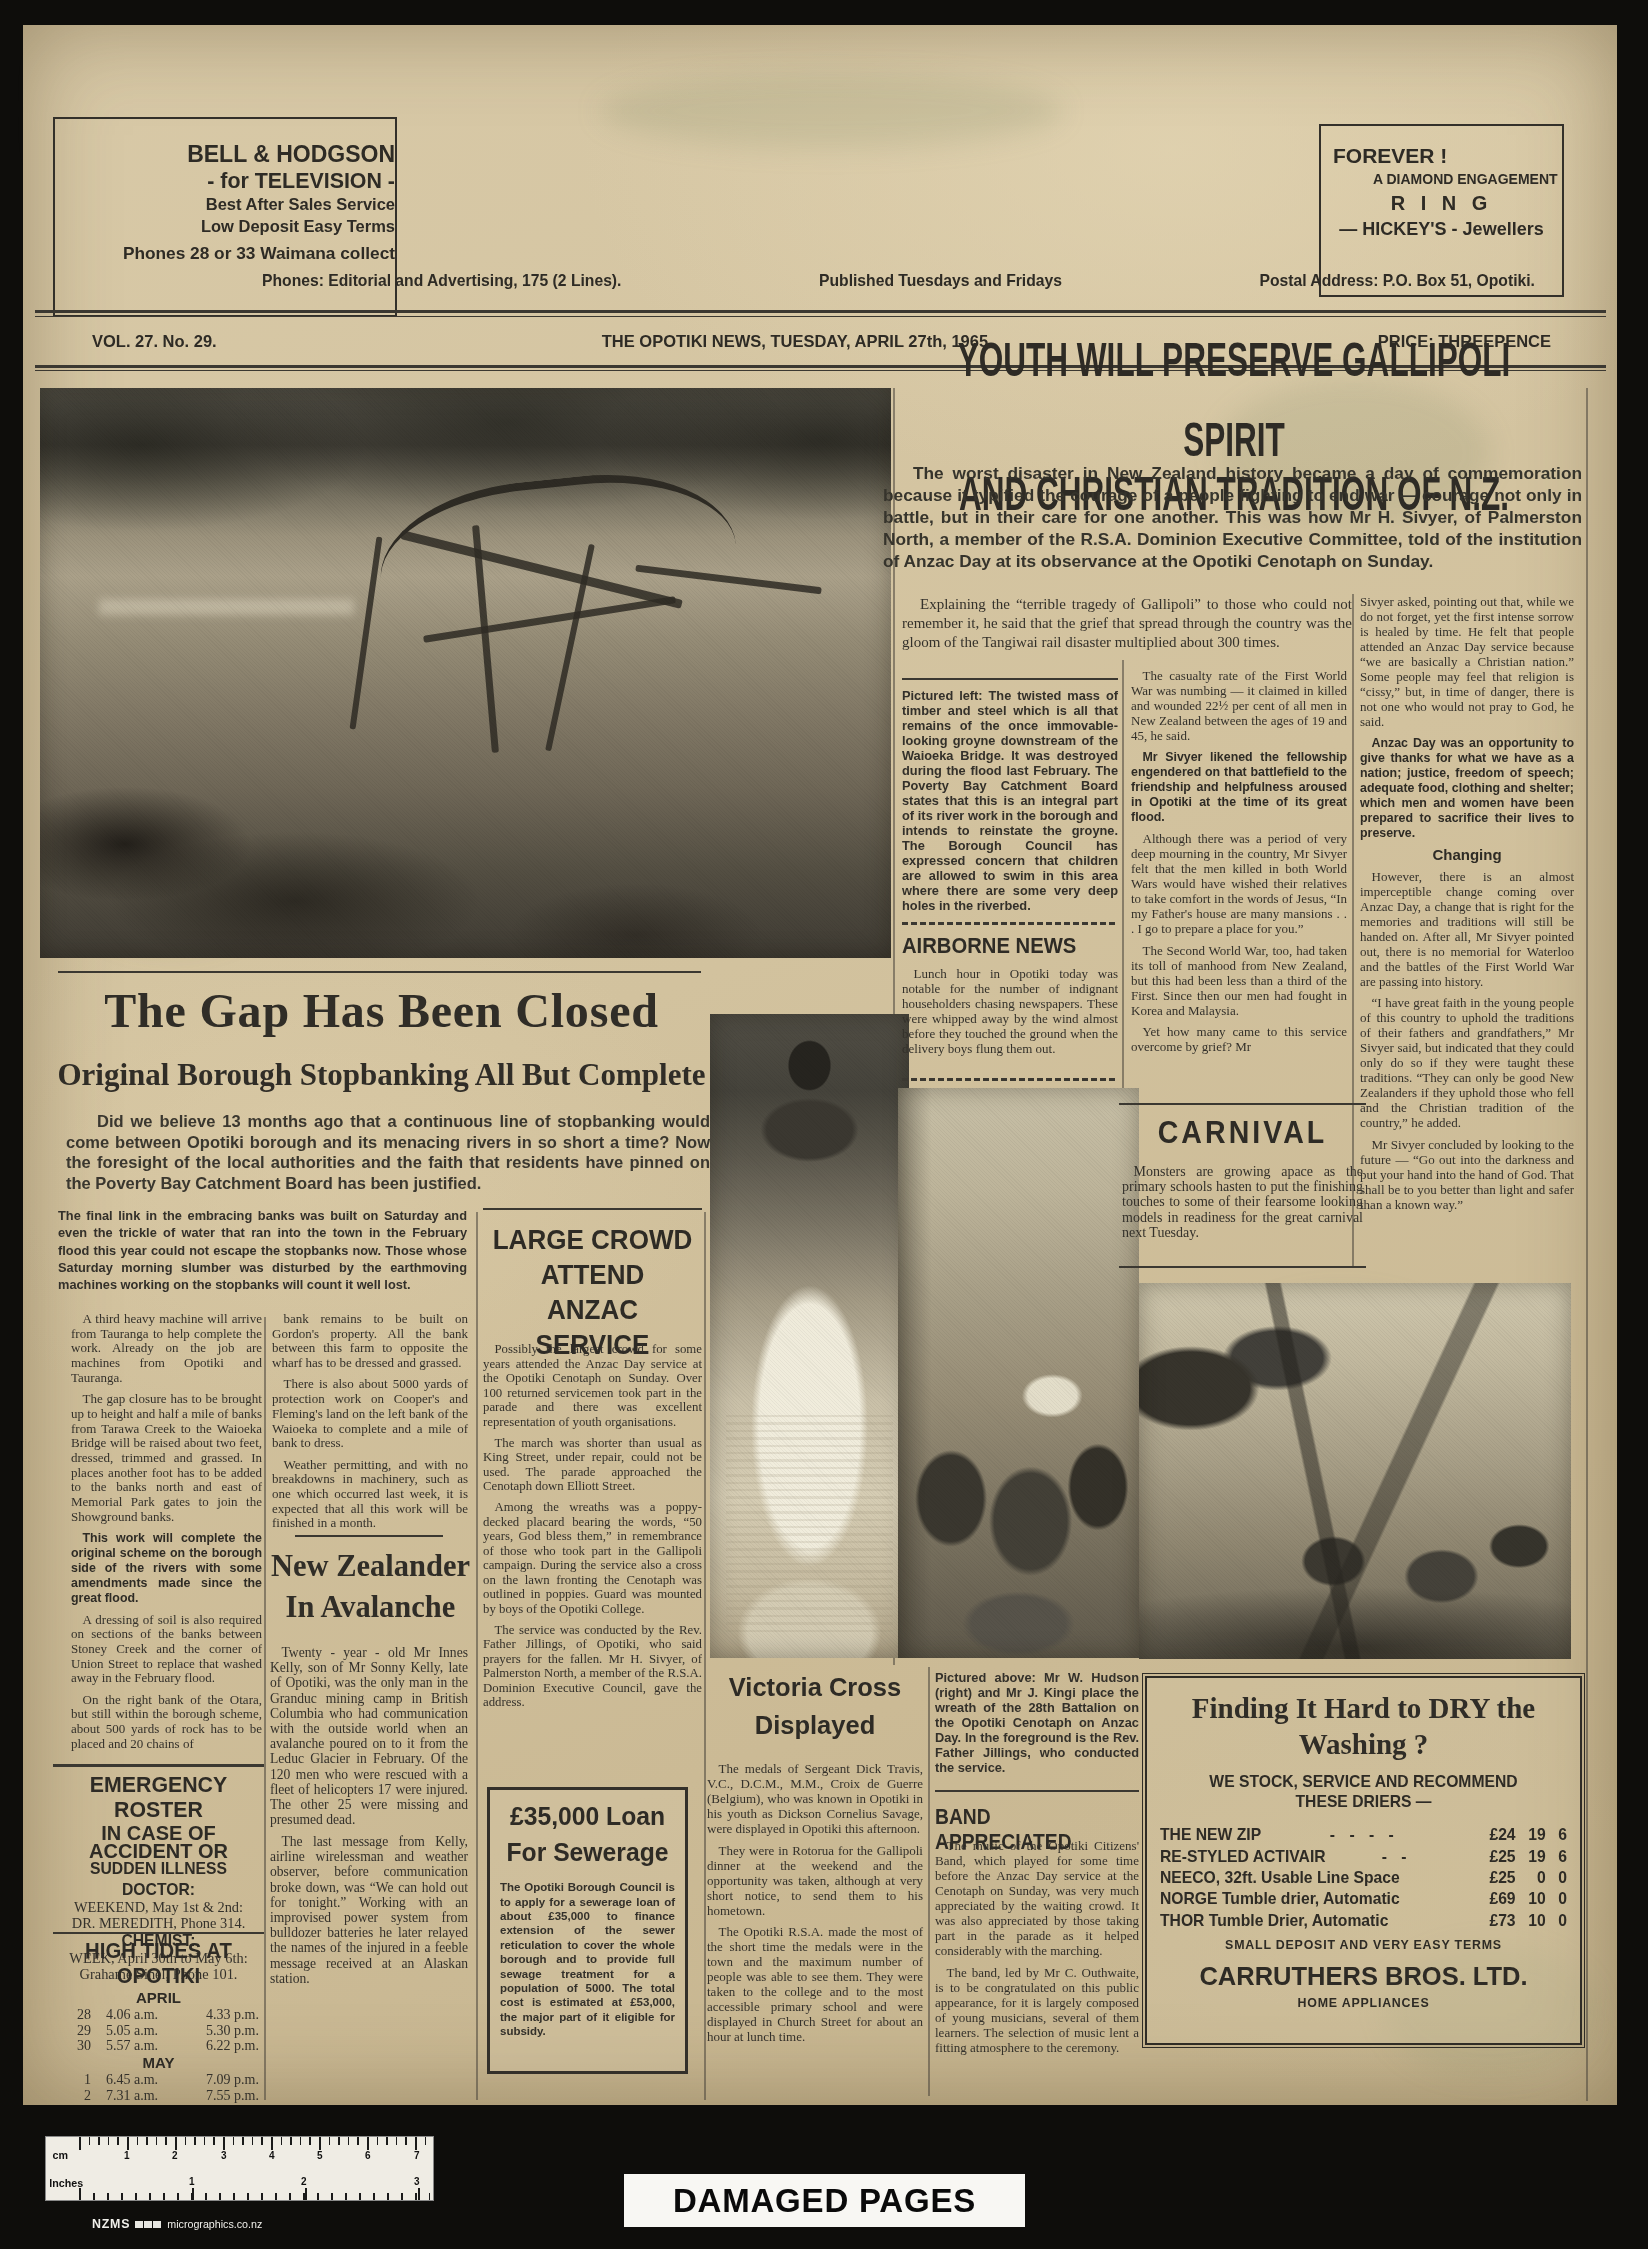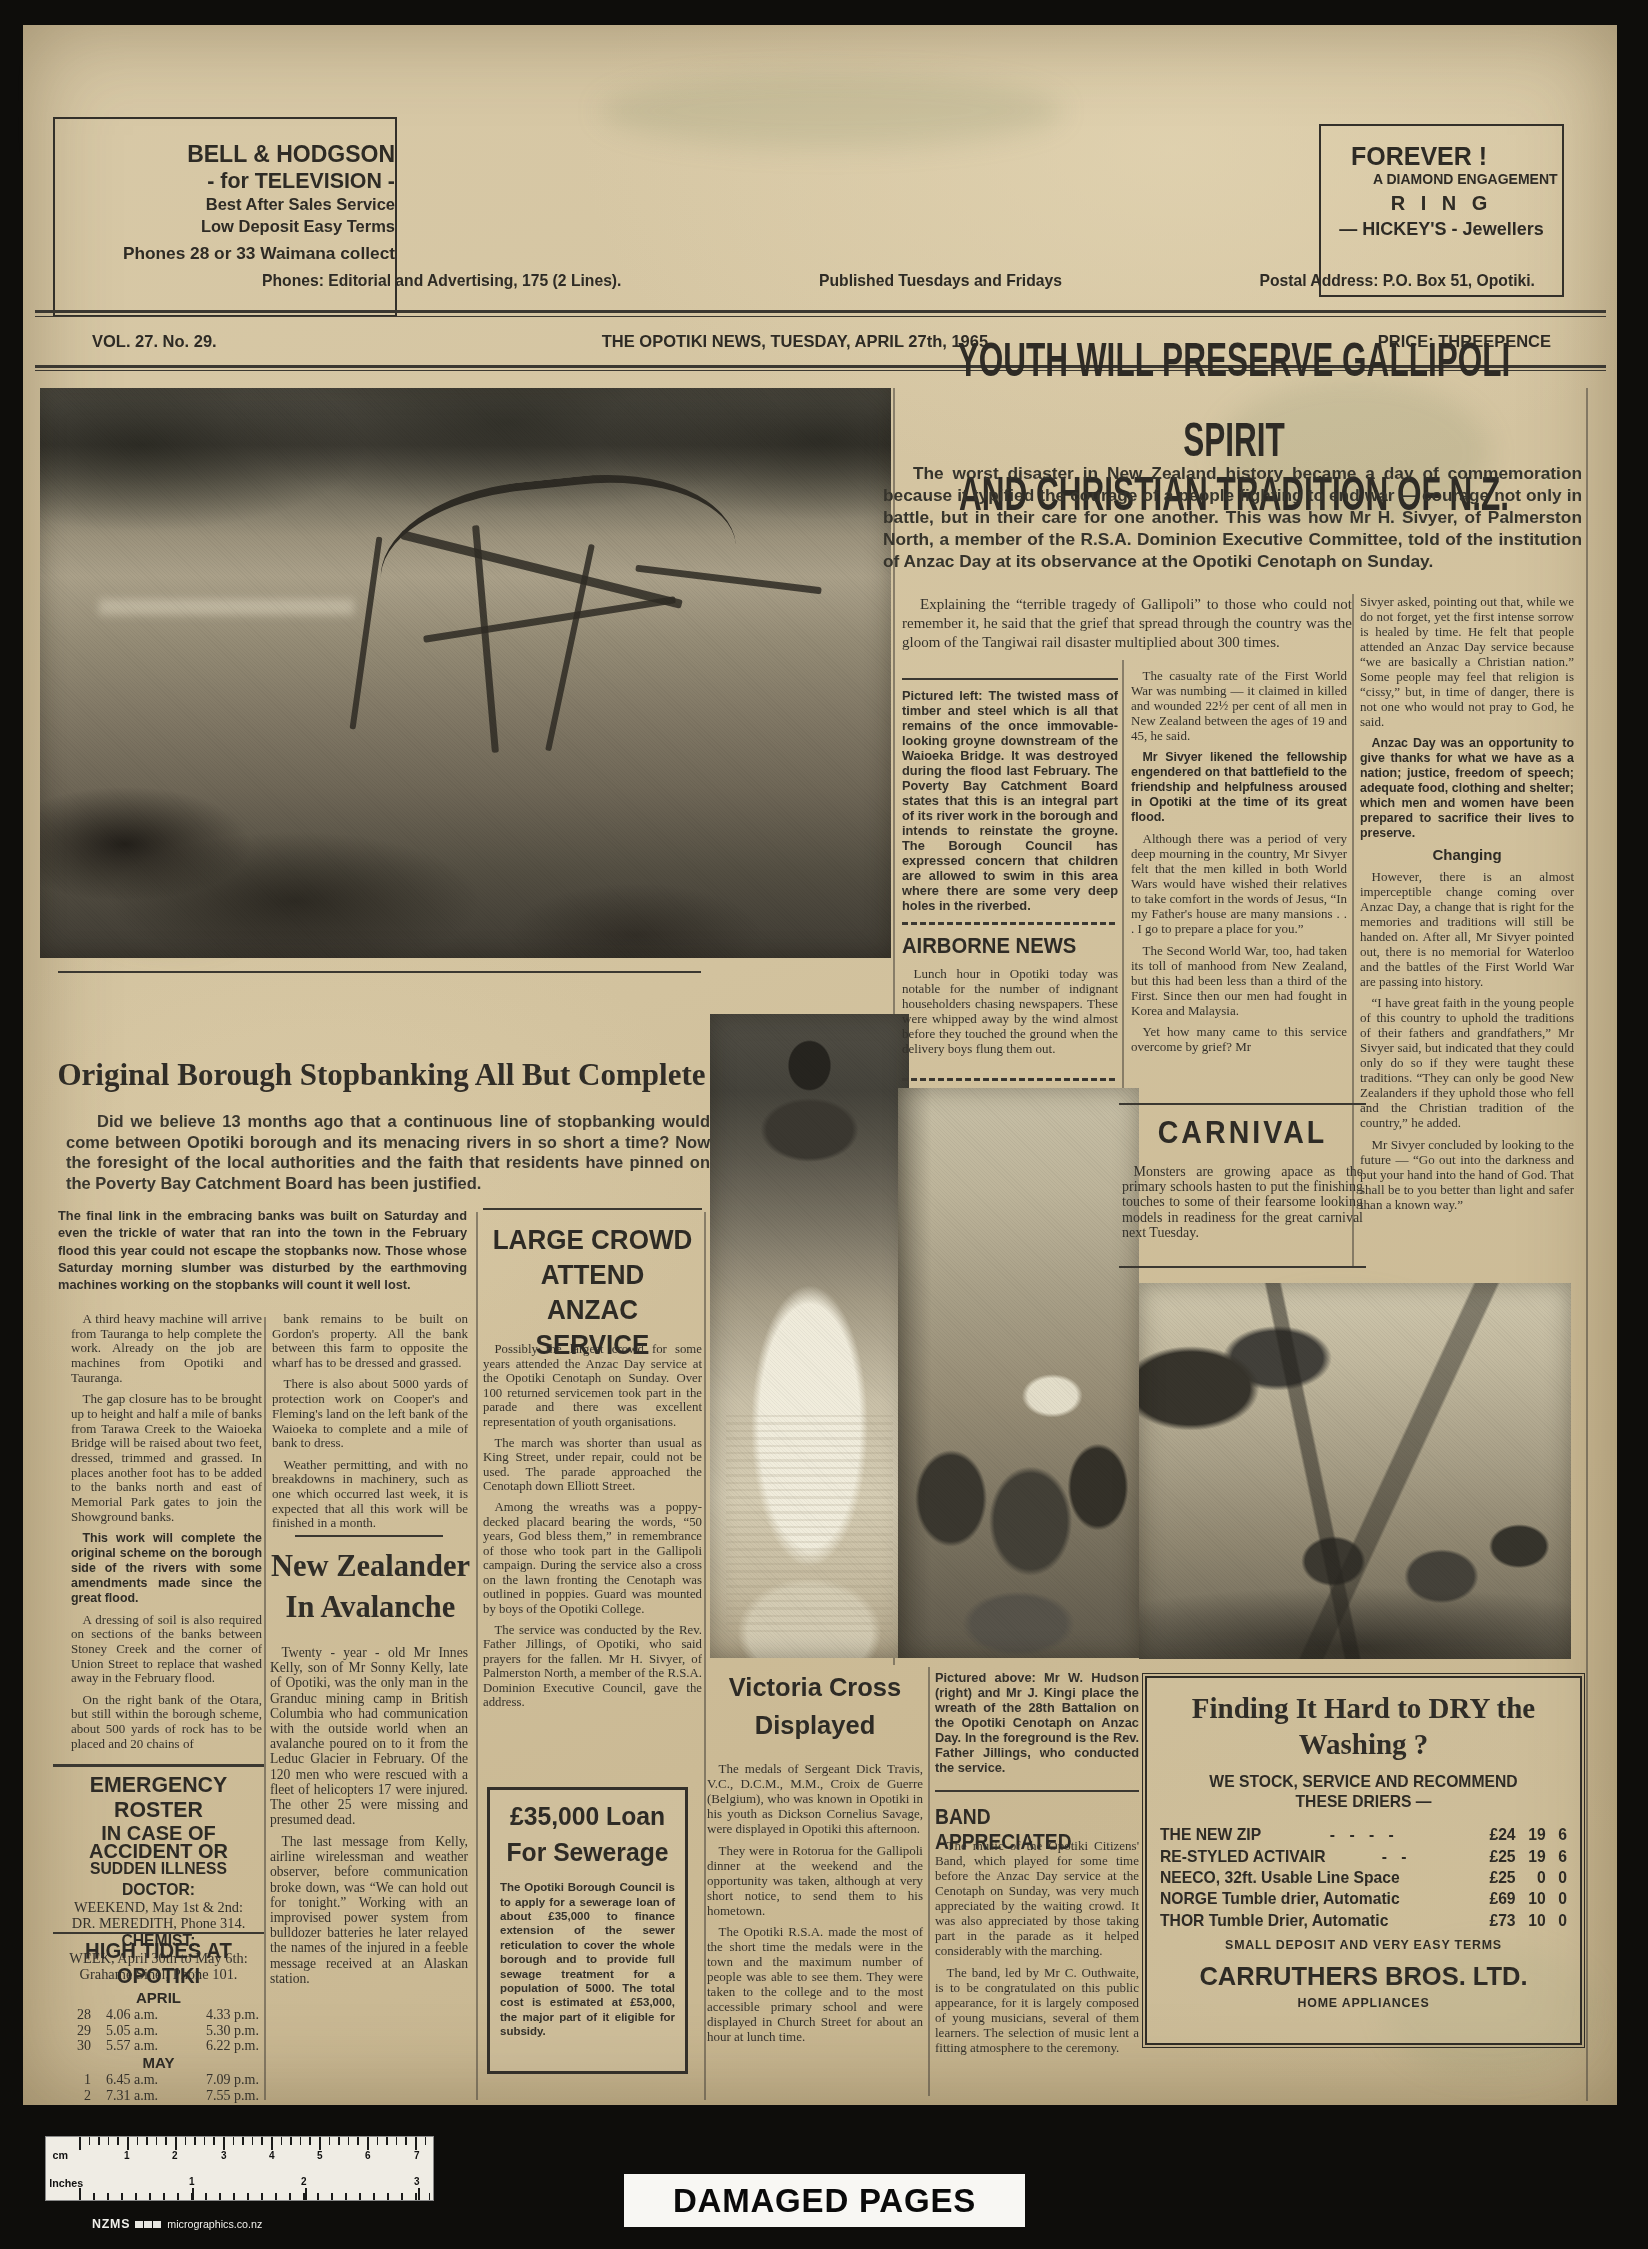--- a/index.html
+++ b/index.html
@@ -102,21 +102,21 @@
   <div class="adbox" style="left:30px;top:92px;width:340px;height:175px;padding-top:21.4px">
     <div class="bs" style="font-size:23px;line-height:28px">BELL &amp; HODGSON</div>
     <div class="bs" style="font-size:21.4px;line-height:26px">- for TELEVISION -</div>
     <div class="bs" style="font-size:16.5px;line-height:21.4px;">Best After Sales Service</div>
     <div class="bs" style="font-size:16.5px;line-height:21.4px">Low Deposit Easy Terms</div>
     <div class="bs" style="font-size:17.3px;line-height:25px;margin-top:3.3px">Phones 28 or 33 Waimana collect</div>
   </div>
 
 
   <div class="adbox" style="left:1296px;top:99px;width:241px;height:152px;padding-top:16.5px;text-align:left">
-    <div class="bs" style="font-size:25px;line-height:26px;padding-left:30px">FOREVER !</div>
+    <div class="bs" style="font-size:21px;line-height:26px;padding-left:12px">FOREVER !</div>
     <div class="bs" style="font-size:14px;line-height:21.4px;padding-left:52px">A DIAMOND ENGAGEMENT</div>
     <div class="bs" style="font-size:20px;line-height:26px;text-align:center;letter-spacing:5px">R I N G</div>
     <div class="bs" style="font-size:18px;line-height:26px;text-align:center">— HICKEY'S - Jewellers</div>
   </div>
 
   <div class="abs" style="left:239px;top:247px;width:1273px;display:flex;justify-content:space-between">
     <span class="bs" style="font-size:15.7px">Phones: Editorial and Advertising, 175 (2 Lines).</span>
     <span class="bs" style="font-size:15.7px">Published Tuesdays and Fridays</span>
     <span class="bs" style="font-size:15.7px">Postal Address: P.O. Box 51, Opotiki.</span>
   </div>
@@ -160,20 +160,21 @@
   </div>
   <div id="photo-wreath" class="photo" style="left:875px;top:1063px;width:241px;height:570px">
     <div class="grain"></div>
   </div>
   <div id="photo-crowd" class="photo" style="left:1116px;top:1258px;width:432px;height:376px">
     <div class="grain"></div>
   </div>
 
   <div class="hr" style="left:35px;top:946px;width:643px;height:1.6px"></div>
 
+  <div class="abs h-ser" style="left:33px;top:958px;width:651px;font-size:48px;letter-spacing:0.8px">The Gap Has Been Closed</div>
   <div class="abs h-ser" style="left:33px;top:1032px;width:651px;font-size:31px">Original Borough Stopbanking All But Complete</div>
 
   <div class="abs bs" style="left:43px;top:1086px;width:644px;font-size:16.5px;line-height:20.6px;text-align:justify;text-indent:31px;font-weight:bold;color:#3a372f">Did we believe 13 months ago that a continuous line of stopbanking would come between Opotiki borough and its  menacing rivers in so short a time? Now the foresight of the local authorities and the faith that residents have pinned on the Poverty Bay Catchment Board has been justified.</div>
 
   <div class="abs cap" style="left:35px;top:1182px;width:409px;font-size:12.8px;line-height:17.3px">The final link in the embracing banks was built on Saturday and even the trickle of water that ran into the town in the February flood this year could not escape the stopbanks now. Those whose Saturday morning slumber was disturbed by the earthmoving machines working on the stopbanks will count it well lost.</div>
 
   <div class="abs tser" style="left:48px;top:1287px;width:191px;line-height:14.7px">
     <p>A third heavy machine will arrive from Tauranga to help complete the work. Already on the job are machines from Opotiki and Tauranga.</p>
     <p>The gap closure has to be brought up to height and half a mile of banks from Tarawa Creek to the Waioeka Bridge will be raised about two feet, dressed, trimmed and grassed. In places another foot has to be added to the banks north and east of Memorial Park gates to join the Showground banks.</p>
     <p class="b">This work will complete the original scheme on the borough side of the rivers with some amendments made since the great flood.</p>

